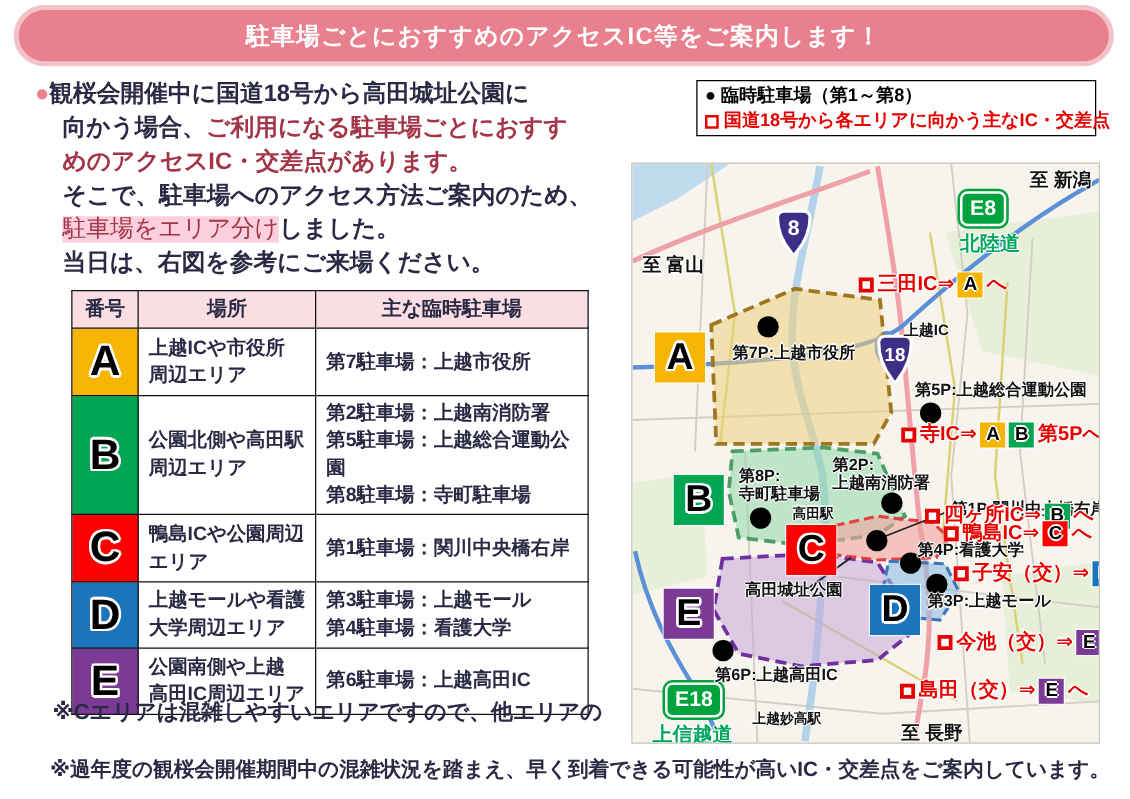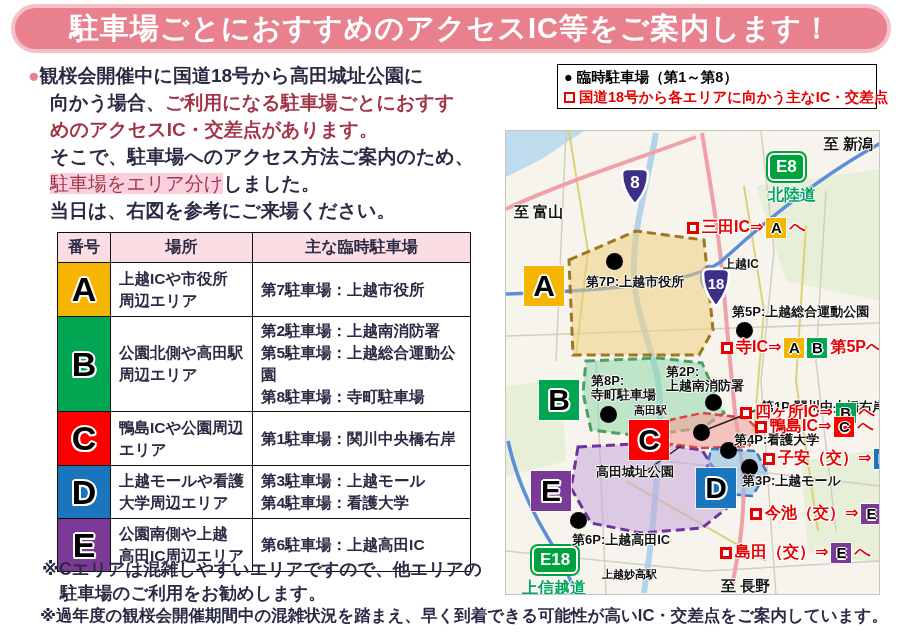--- a/index.html
+++ b/index.html
@@ -3,21 +3,21 @@
 <meta charset="utf-8">
 <style>
   * { margin:0; padding:0; box-sizing:border-box; }
   body { background:#fff; font-family:"Liberation Sans","DejaVu Sans",sans-serif; }
   .page { position:relative; width:904px; height:639px; background:#fff; overflow:hidden; }
 
   
   .banner { position:absolute; left:11px; top:4px; width:880px; height:49px;
     background:#E8808E; border:4px solid #F3C2C9; border-radius:26px;
     display:flex; align-items:center; justify-content:center;
-    color:#fff; font-weight:bold; font-size:29px; letter-spacing:1px; }
+    color:#fff; font-weight:bold; font-size:19px; letter-spacing:1px; }
 
   
   .intro { position:absolute; left:28px; top:62px; width:472px;
     font-size:19px; line-height:27px; color:#2A2A45; font-weight:600; }
   .intro .line { padding-left:22px; }
   .intro .line.first { padding-left:0; }
   .bullet { color:#E8808E; font-size:19px; }
   .maroon { color:#A23648; font-weight:bold; }
   .hl { background:#FBCFDD; color:#A23648; font-weight:normal; }
 
@@ -134,21 +134,20 @@
     <tr class="row-e">
       <td class="badge-cell bd-e">E</td>
       <td class="place-cell"><span>公園南側や上越</span><br><span>高田IC周辺エリア</span></td>
       <td class="lots-cell"><span>第6駐車場：上越高田IC</span></td>
     </tr>
   </tbody>
     </table>
 
   <div class="note1">
     <div>※Cエリアは混雑しやすいエリアですので、他エリアの</div>
-    <div class="l2">駐車場のご利用をお勧めします。</div>
   </div>
   <div class="note2">※過年度の観桜会開催期間中の混雑状況を踏まえ、早く到着できる可能性が高いIC・交差点をご案内しています。</div>
 
   <div class="legend">
     <div class="l1"><span>●</span> <span>臨時駐車場（第1～第8）</span></div>
     <div class="l2">
         <span class="sq-icon"></span>
         <span>国道18号から各エリアに向かう主なIC・交差点</span>
       </div>
   </div>

